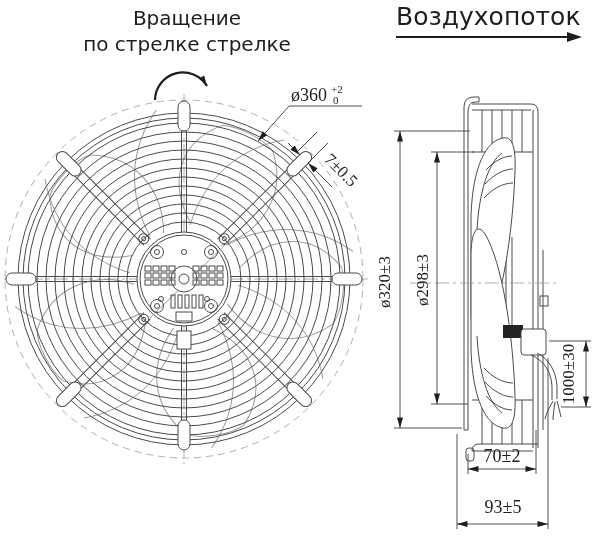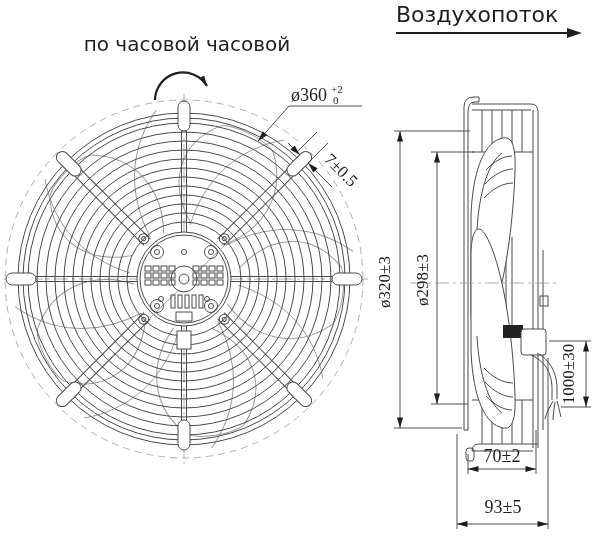--- a/index.html
+++ b/index.html
@@ -3,21 +3,21 @@
 <meta charset="utf-8">
 <style>
   :root{
     --bg:#ffffff; --line:#4a4a4a; --lineLight:#9a9a9a; --dim:#3c3c3c; --text:#1e1e1e;
   }
   html,body{margin:0;padding:0;}
   body{width:600px;height:540px;background:var(--bg);position:relative;overflow:hidden;
        font-family:"DejaVu Sans",sans-serif;}
   .hdr{position:absolute;color:var(--text);}
   #rotation-header{left:70px;top:5px;width:234px;text-align:center;font-size:20px;line-height:26px;}
-  #airflow-header{left:396px;top:2px;width:186px;font-size:22px;}
+  #airflow-header{left:396px;top:2px;width:186px;font-size:25px;}
   #airflow-header .t{display:block;}
   .arrowline{display:flex;align-items:center;height:12px;}
   .shaft{flex:1;height:2px;background:var(--text);}
   .head{width:0;height:0;border-left:15px solid var(--text);
         border-top:5px solid transparent;border-bottom:5px solid transparent;}
   svg{position:absolute;left:0;top:0;}
   .ln{stroke:var(--line);fill:none;stroke-width:1;}
   .lnw{stroke:var(--line);fill:#fff;stroke-width:1;}
   .lnl{stroke:var(--lineLight);fill:none;stroke-width:1;}
   .cl{stroke:var(--lineLight);fill:none;stroke-width:.8;stroke-dasharray:14 4 3 4;}
@@ -26,22 +26,22 @@
   .dimt{font:17px "Liberation Serif",serif;fill:var(--text);}
   .dimts{font:11px "Liberation Serif",serif;fill:var(--text);}
   .dimtb{font:18px "Liberation Serif",serif;fill:var(--text);}
   .blk{fill:#222;stroke:none;}
   .mk{fill:var(--text);stroke:none;}
 </style>
 </head>
 <body>
 
 <div class="hdr" id="rotation-header">
-  <br>
-  <span>по часовой часовой</span>
+  <span>Вращение</span><br>
+  <span>по стрелке стрелке</span>
 </div>
 
 <div class="hdr" id="airflow-header">
   <span class="t">Воздухопоток</span>
   <span class="arrowline">
     <span class="shaft"></span>
       <span class="head"></span>
   </span>
 </div>
 

